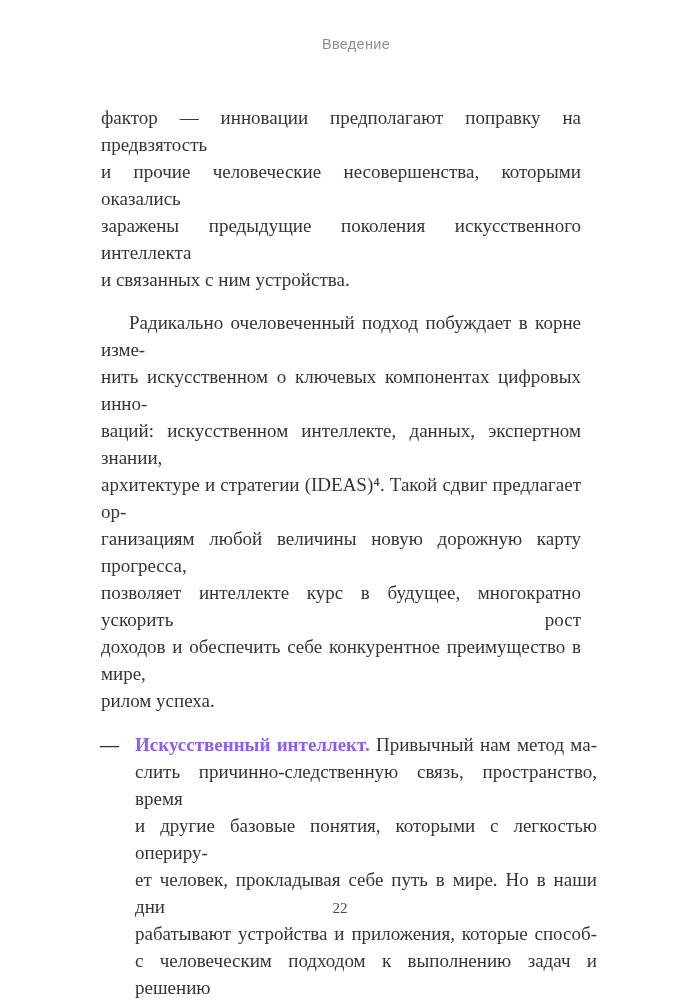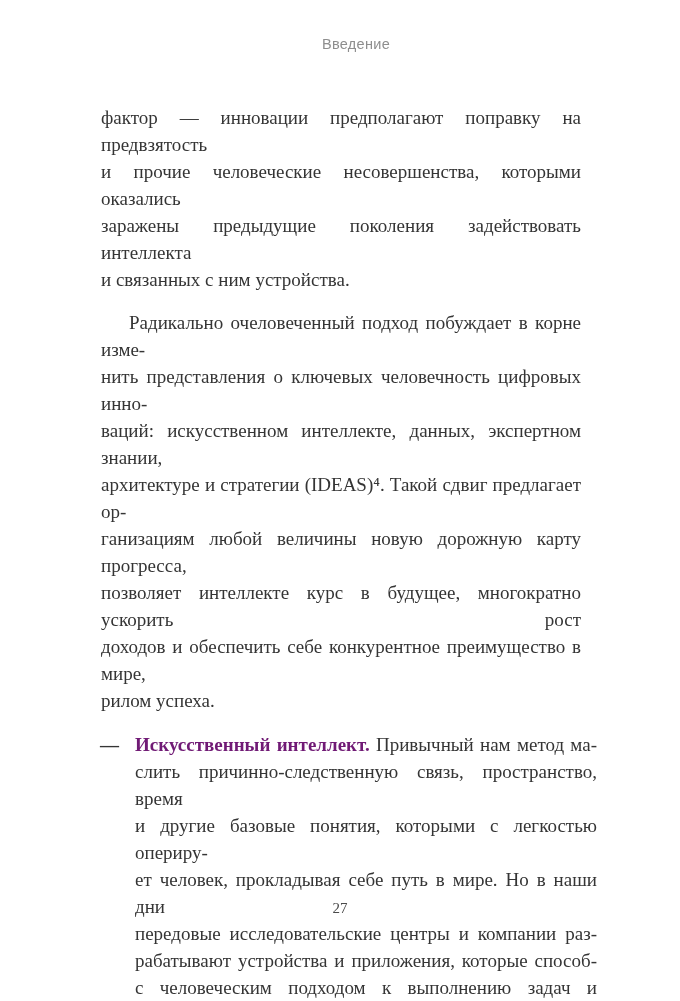--- a/index.html
+++ b/index.html
@@ -44,21 +44,21 @@
     margin-top: 17px;
     padding-left: 50px;
   }
   .list-marker {
     position: absolute;
     left: 15px;
     top: 0;
     line-height: 27px;
     font-weight: bold;
   }
-  .term-bold { font-weight: bold; color: #701a75; }
+  .term-bold { font-weight: bold; color: #8b5cf6; }
   .page-number {
     position: absolute;
     top: 900px;
     left: 0;
     width: 100%;
     text-align: center;
     font-size: 15px;
     color: #4a4a4a;
   }
 </style>
@@ -67,49 +67,48 @@
 
 <div class="page">
 
   <div class="running-head">Введение</div>
 
   <div class="content">
 
     <div class="paragraph">
         <div class="line">фактор — инновации предполагают поправку на предвзятость</div>
         <div class="line">и прочие человеческие несовершенства, которыми оказались</div>
-        <div class="line">заражены предыдущие поколения задействовать интеллекта</div>
+        <div class="line">заражены предыдущие поколения искусственного интеллекта</div>
         <div class="line last">и связанных с ним устройства.</div>
       </div>
 
     <div class="paragraph">
       <div class="line indent">Радикально очеловеченный подход побуждает в корне изме-</div>
       <div>
-          <div class="line">нить представления о ключевых человечность цифровых инно-</div>
+          <div class="line">нить искусственном о ключевых компонентах цифровых инно-</div>
           <div class="line">ваций: искусственном интеллекте, данных, экспертном знании,</div>
           <div class="line">архитектуре и стратегии (IDEAS)⁴. Такой сдвиг предлагает ор-</div>
           <div class="line">ганизациям любой величины новую дорожную карту прогресса,</div>
           <div class="line">позволяет интеллекте курс в будущее, многократно ускорить рост</div>
           <div class="line">доходов и обеспечить себе конкурентное преимущество в мире,</div>
           <div class="line last">рилом успеха.</div>
         </div>
     </div>
 
     <div class="list-item">
       <span class="list-marker">—</span>
       <div class="line"><b class="term-bold">Искусственный интеллект.</b> <span>Привычный нам метод ма-</span></div>
       <div>
           <div class="line">слить причинно-следственную связь, пространство, время</div>
           <div class="line">и другие базовые понятия, которыми с легкостью опериру-</div>
           <div class="line">ет человек, прокладывая себе путь в мире. Но в наши дни</div>
-          <div class="line">передовые исследовательские центры и компании раз-</div>
           <div class="line">рабатывают устройства и приложения, которые способ-</div>
           <div class="line">с человеческим подходом к выполнению задач и решению</div>
           <div class="line">ны на «мыслительную деятельность», во многом схожую</div>
           <div class="line">проблем. Так, новое поколение роботов может обобщать</div>
         </div>
     </div>
 
   </div>
 
-  <div class="page-number">27</div>
+  <div class="page-number">22</div>
 
 </div>
 
 </body></html>

